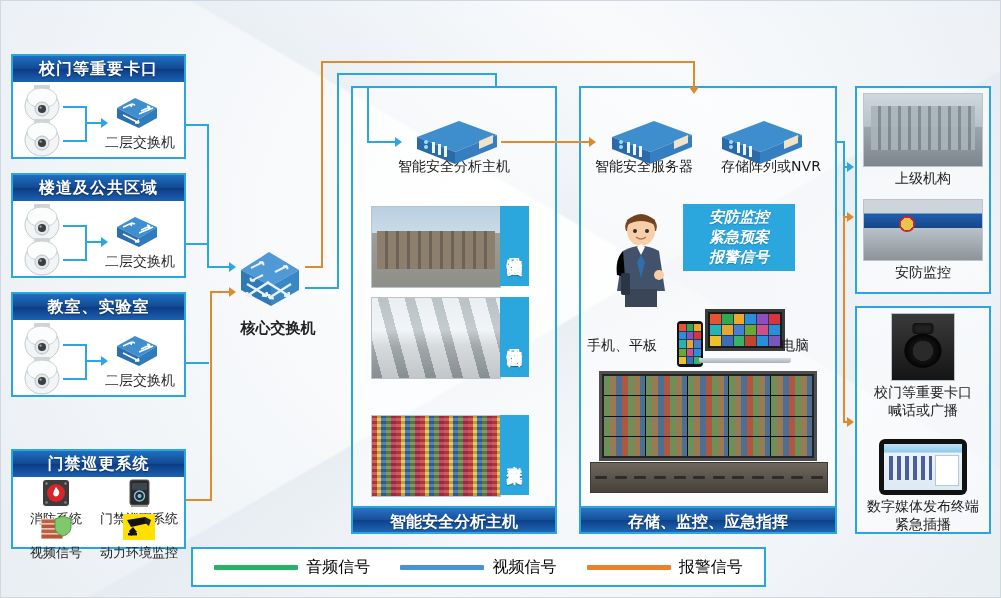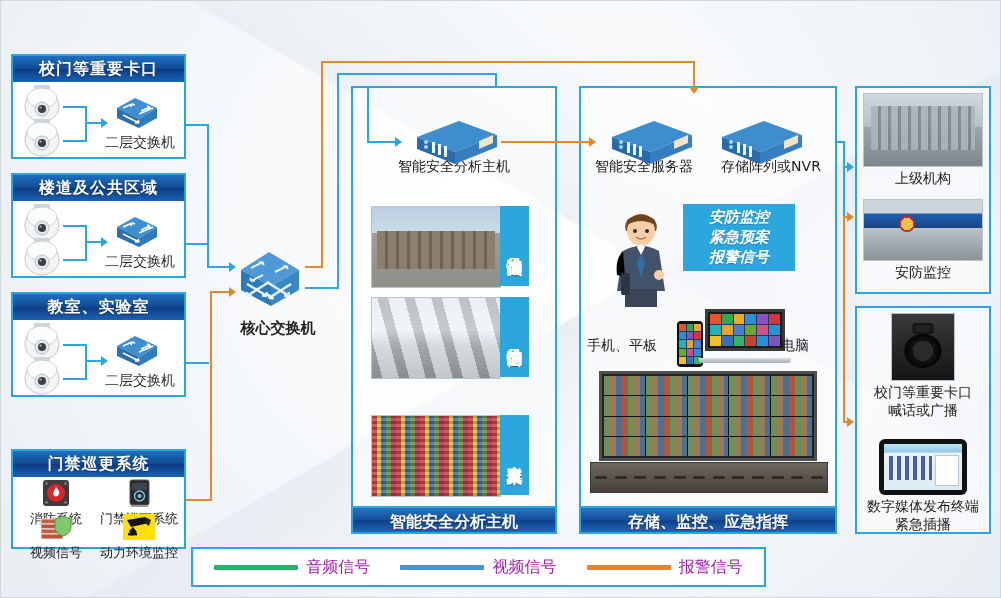--- a/index.html
+++ b/index.html
@@ -79,21 +79,21 @@
   .rcard .cap{font-size:14px;color:#1b1b1b;line-height:1.25;margin-top:3px;}
 
   
   .legend{position:absolute;left:190px;top:546px;width:575px;height:40px;box-sizing:border-box;
      border:2px solid #29a6e0;background:#fff;display:flex;align-items:stretch;}
   .legend .lbl{width:82px;background:#2ba7de;color:#fff;font-size:16px;font-weight:bold;
      display:flex;align-items:center;justify-content:center;letter-spacing:1px;}
   .legend .items{flex:1;display:flex;align-items:center;justify-content:space-around;padding:0 6px;}
   .legend .it{display:flex;align-items:center;gap:8px;}
   .legend .bar{width:84px;height:5px;border-radius:1px;display:block;}
-  .legend .txt{font-size:16px;color:#a21caf;}
+  .legend .txt{font-size:16px;color:#000000;}
 
   
   .ln{position:absolute;background:#2ba7de;}
   .lnv{width:2px;}
   .lnh{height:2px;}
   .or{background:#e08a2e;}
   .arw{position:absolute;width:0;height:0;}
   .arw-r{border-left:7px solid #2ba7de;border-top:5px solid transparent;border-bottom:5px solid transparent;}
   .arw-r.or{border-left-color:#e08a2e;background:none;}
   .arw-d{border-top:7px solid #2ba7de;border-left:5px solid transparent;border-right:5px solid transparent;}

